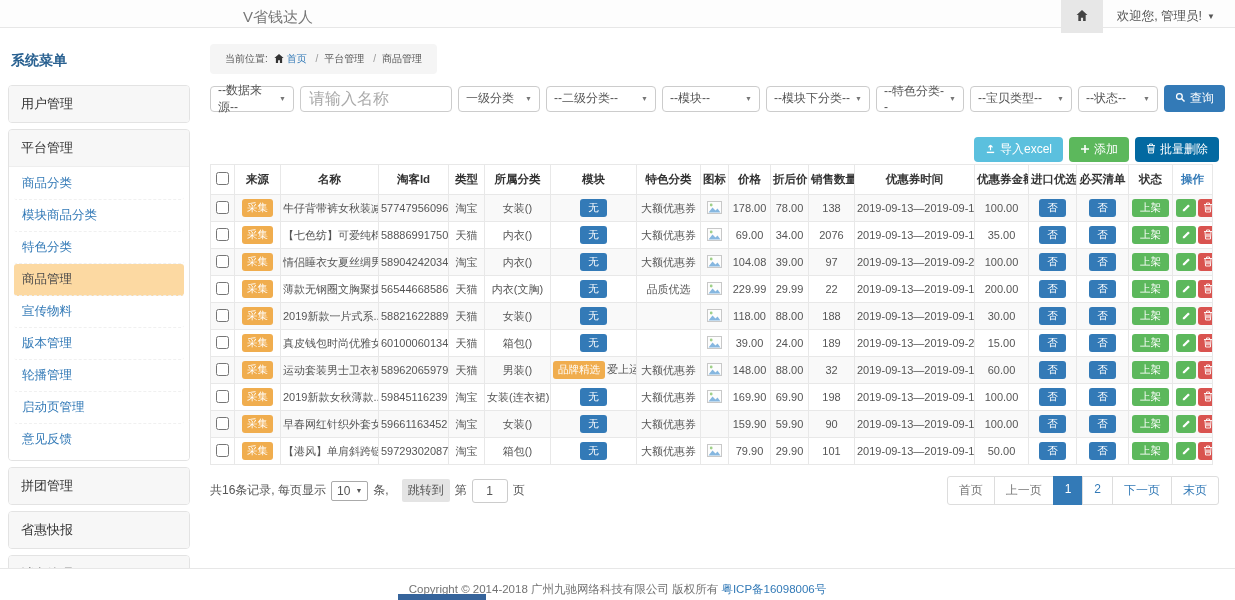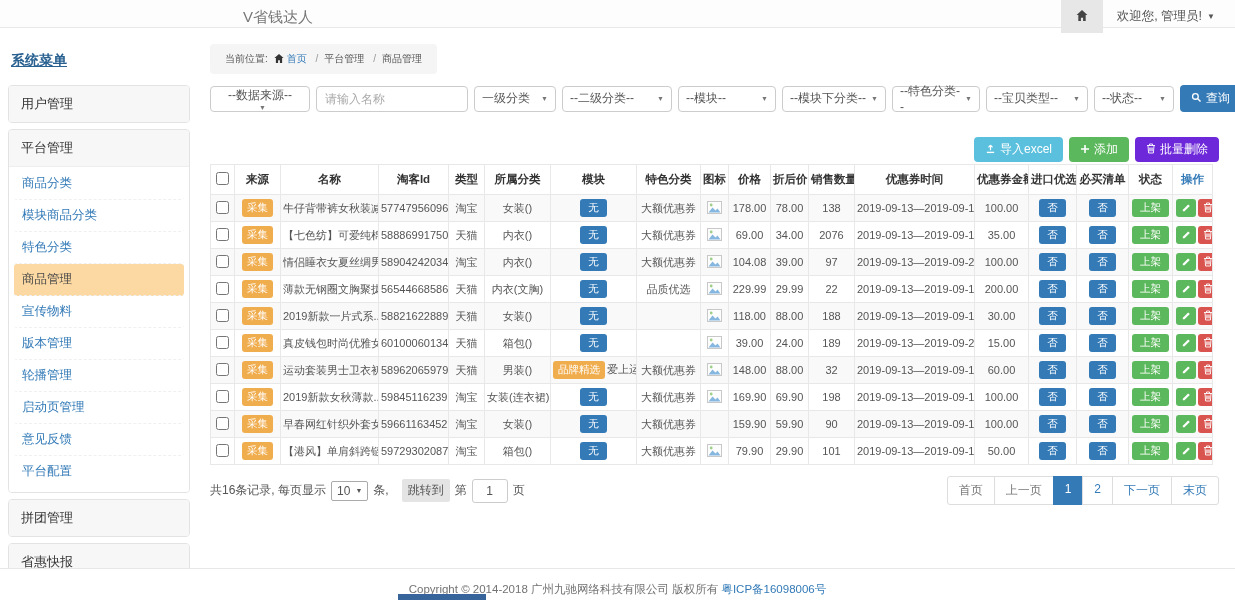--- a/index.html
+++ b/index.html
@@ -9,46 +9,46 @@
   
   .top-header { position:absolute; left:0; top:0; width:100%; height:28px; background:#fdfdfd; border-bottom:1px solid #e7e7e7; z-index:4; }
   .brand { position:absolute; left:243px; top:0; line-height:34px; color:#777; font-size:15px; }
   .header-right { position:absolute; right:0; top:0; height:33px; display:flex; align-items:stretch; }
   .home-btn { width:42px; background:#e7e7e7; display:flex; align-items:center; justify-content:center; cursor:pointer; }
   .welcome { display:flex; align-items:center; gap:5px; padding:0 20px 0 14px; font-size:12.5px; color:#555; cursor:pointer; }
   .caret-down { font-size:8px; color:#555; }
 
   
   .sidebar { position:absolute; left:8px; top:42px; width:182px; z-index:1; }
-  .menu-title { color:#286090; font-weight:bold; font-size:14px; padding:10px 3px 9px;text-decoration:underline; }
+  .menu-title { color:#286090; font-weight:bold; font-size:14px; padding:10px 3px 9px; }
   .menu-group { background:#f7f7f7; border:1px solid #e3e3e3; border-radius:4px; margin-top:6px; overflow:hidden; }
   .menu-group-header { padding:9px 12px; font-size:13px; color:#333; cursor:pointer; background:#f7f7f7; }
   .menu-children { background:#fff; padding:1px 5px 5px; border-top:1px solid #eee; }
   .menu-child { padding:7px 8px; font-size:12.5px; color:#337ab7; border-bottom:1px dashed #f0f0f0; border-radius:3px; cursor:pointer; }
   .menu-child:last-child { border-bottom:none; }
   .menu-child.active { background:#fcd9a2; color:#4a4a4a; }
 
   
   .main { position:absolute; left:210px; top:44px; width:1017px; z-index:1; }
   .breadcrumb { display:inline-block; background:#f5f5f5; border-radius:4px; padding:8px 15px; font-size:10px; color:#555; }
   .breadcrumb a { color:#337ab7; text-decoration:none; cursor:pointer; }
   .breadcrumb .sep { color:#999; margin:0 6px; }
   .breadcrumb svg { vertical-align:-2px; margin:0 2px 0 5px; }
 
   .filter-row { margin-top:11px; display:flex; align-items:center; gap:6px; }
   .ui-select { height:26px; border:1px solid #ccc; border-radius:4px; background:#fff; display:flex; align-items:center; justify-content:space-between; padding:0 7px; color:#555; font-size:12px; cursor:pointer; flex:none; }
   .ui-select .caret { font-size:7px; color:#777; margin-left:5px; }
-  .ui-input { height:26px; border:1px solid #ccc; border-radius:4px; padding:0 8px; font-size:12px; color:#555; flex:none; }
+  .ui-input { height:26px; border:1px solid #ccc; border-radius:4px; padding:0 8px; font-size:16px; color:#555; flex:none; }
   .ui-input::placeholder { color:#aaa; }
 
   .btn { height:27px; border:none; border-radius:4px; color:#fff; font-size:12px; padding:0 11px; display:inline-flex; align-items:center; gap:4px; cursor:pointer; flex:none; }
   .btn-primary { background:#337ab7; }
   .btn-info { background:#5bc0de; }
   .btn-success { background:#5cb85c; }
-  .btn-danger-light { background:#6d28d9; }
+  .btn-danger-light { background:#0369a1; }
 
   .actions-row { margin-top:25px; width:1009px; display:flex; justify-content:flex-end; gap:6px; }
   .actions-row .btn { height:25px; }
 
   
   #grid { border-collapse:collapse; table-layout:fixed; width:822px; margin-top:2px; }
   #grid th { border:1px solid #e8e8e8; padding:7px 2px; font-size:11.5px; font-weight:bold; color:#333; background:#fff; white-space:nowrap; overflow:hidden; text-align:center; }
   #grid th.op { color:#337ab7; }
   #grid td { border:1px solid #e8e8e8; padding:4px 2px; font-size:11px; color:#555; text-align:center; white-space:nowrap; overflow:hidden; height:26px; }
   #grid tbody tr:nth-child(odd) { background:#f9f9f9; }
@@ -112,21 +112,20 @@
           <div class="menu-children">
             <div class="menu-child">商品分类</div>
             <div class="menu-child">模块商品分类</div>
             <div class="menu-child">特色分类</div>
             <div class="menu-child active">商品管理</div>
             <div class="menu-child">宣传物料</div>
             <div class="menu-child">版本管理</div>
             <div class="menu-child">轮播管理</div>
             <div class="menu-child">启动页管理</div>
             <div class="menu-child">意见反馈</div>
-            <div class="menu-child">平台配置</div>
           </div>
         </div>
         <div class="menu-group">
           <div class="menu-group-header">拼团管理</div>
         </div>
         <div class="menu-group">
           <div class="menu-group-header">省惠快报</div>
         </div>
         <div class="menu-group">
           <div class="menu-group-header">消息管理</div>
@@ -138,21 +137,21 @@
 
     <div class="breadcrumb">
       <span>当前位置:</span><span><svg width="12" height="11" viewBox="0 0 12 12">
             <path d="M6 1 L11 5.5 H9.4 V11 H7 V8 H5 V11 H2.6 V5.5 H1 Z" fill="#333"></path>
           </svg></span><a>首页</a>
       <span class="sep">/</span><span>平台管理</span>
       <span class="sep">/</span><span>商品管理</span>
     </div>
 
     <div class="filter-row">
-      <span id="filter-fields" style="display:contents"><div class="ui-select" style="width: 100px; flex-direction: column;">
+      <span id="filter-fields" style="display:contents"><div class="ui-select" style="width: 84px;">
             <span>--数据来源--</span>
             <span class="caret">▼</span>
           </div><input class="ui-input" placeholder="请输入名称" style="width: 152px;"><div class="ui-select" style="width: 82px;">
             <span>一级分类</span>
             <span class="caret">▼</span>
           </div><div class="ui-select" style="width: 110px;">
             <span>--二级分类--</span>
             <span class="caret">▼</span>
           </div><div class="ui-select" style="width: 98px;">
             <span>--模块--</span>

